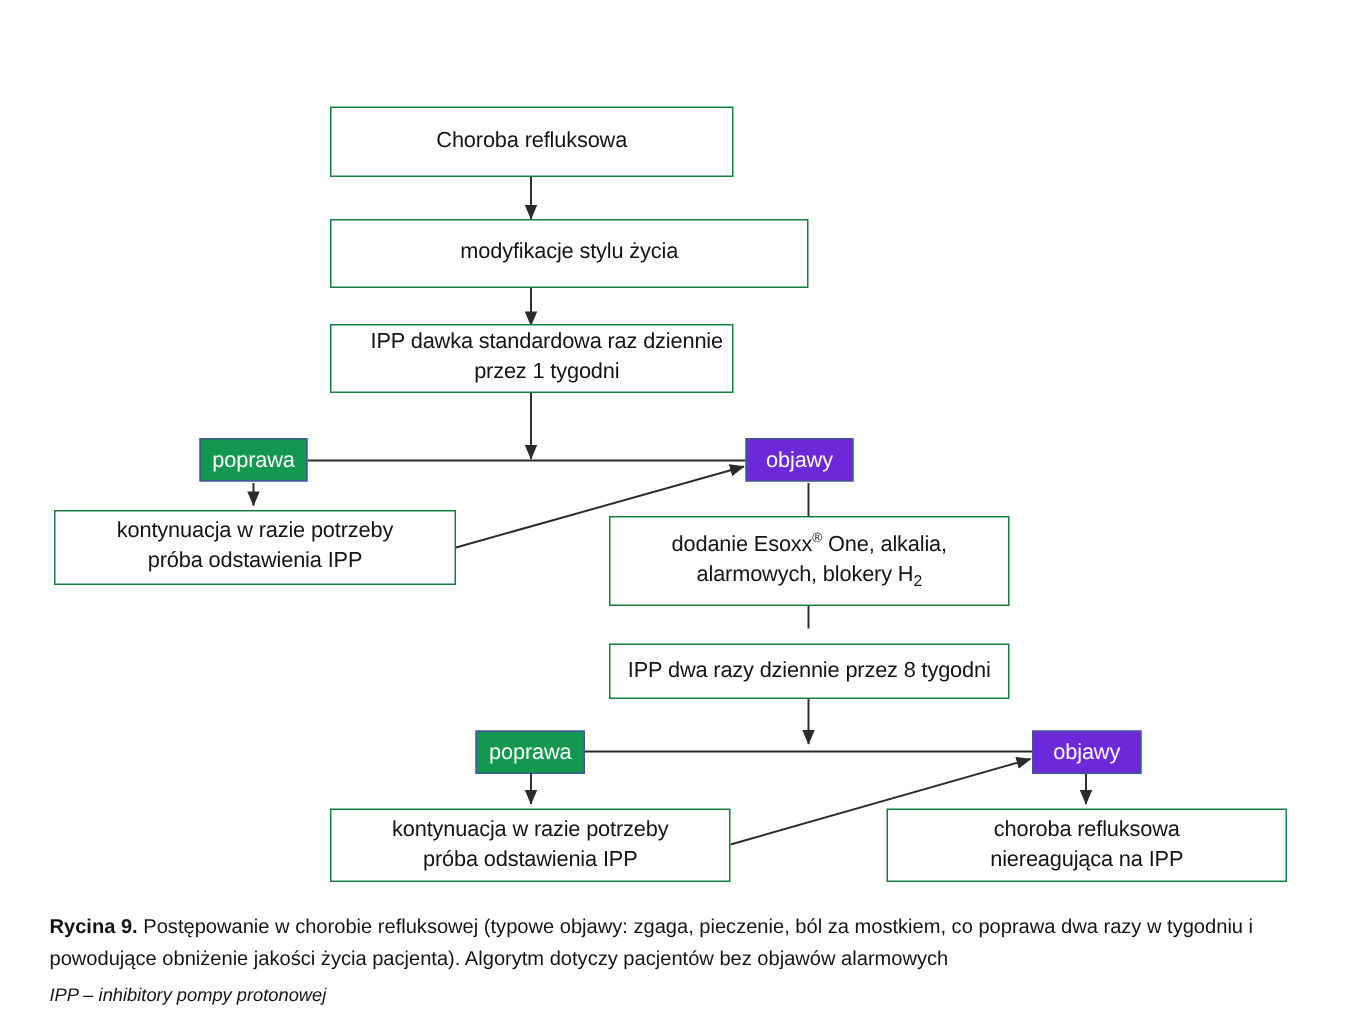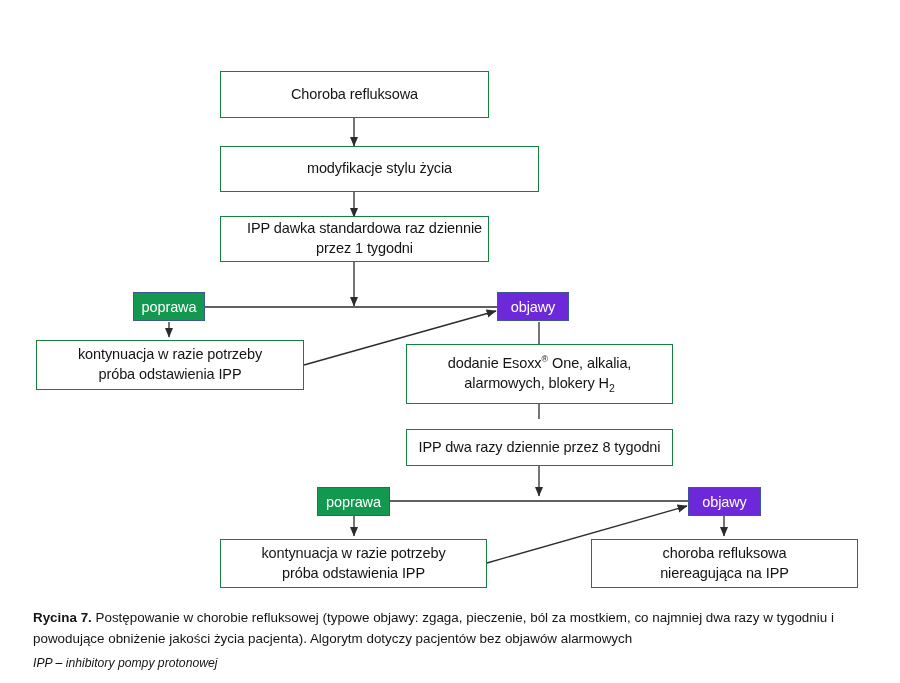--- a/index.html
+++ b/index.html
@@ -175,17 +175,17 @@
     <div class="node" style="left:591px; top:539px; width:267px; height:49px;">
       <span class="txt">
         <span>choroba refluksowa</span><br>
         <span>niereagująca na IPP</span>
       </span>
     </div>
 
   </div>
 
   <div id="caption">
-    <span class="lead">Rycina 7.</span><span> Postępowanie w chorobie refluksowej (typowe objawy: zgaga, pieczenie, ból za mostkiem, co najmniej dwa razy w tygodniu i powodujące obniżenie jakości życia pacjenta). Algorytm dotyczy pacjentów bez objawów alarmowych</span>
+    <span class="lead">Rycina 9.</span><span> Postępowanie w chorobie refluksowej (typowe objawy: zgaga, pieczenie, ból za mostkiem, co poprawa dwa razy w tygodniu i powodujące obniżenie jakości życia pacjenta). Algorytm dotyczy pacjentów bez objawów alarmowych</span>
     <span class="abbr">IPP – inhibitory pompy protonowej</span>
   </div>
 
 </div>
 
 </body></html>

